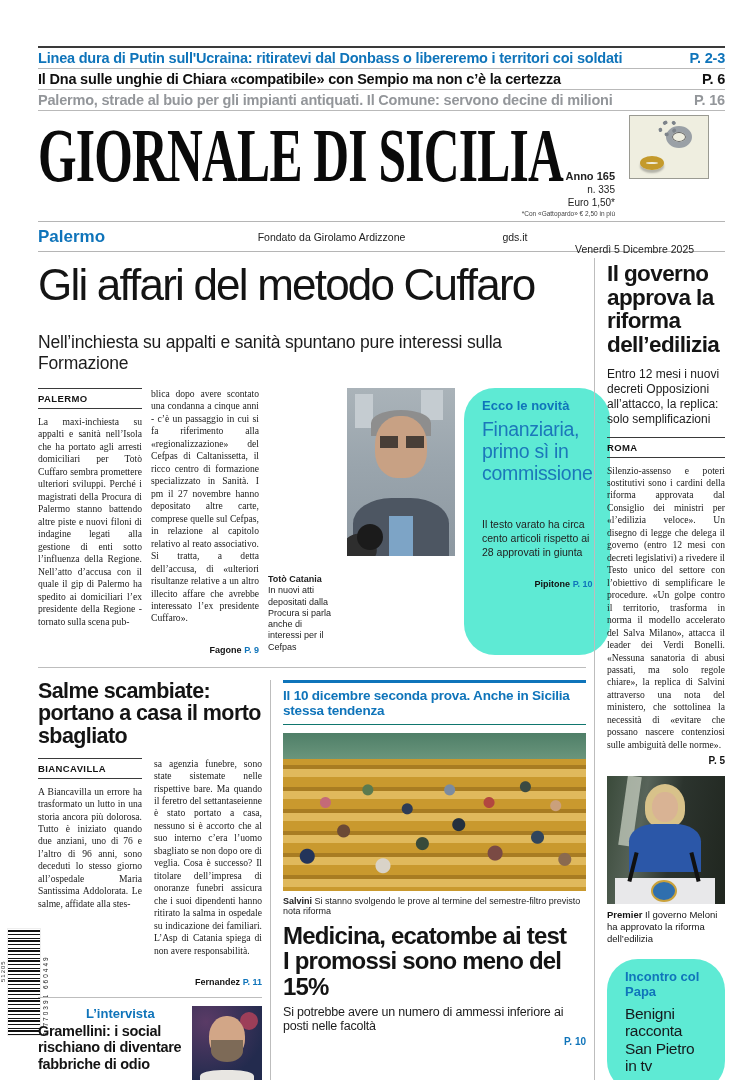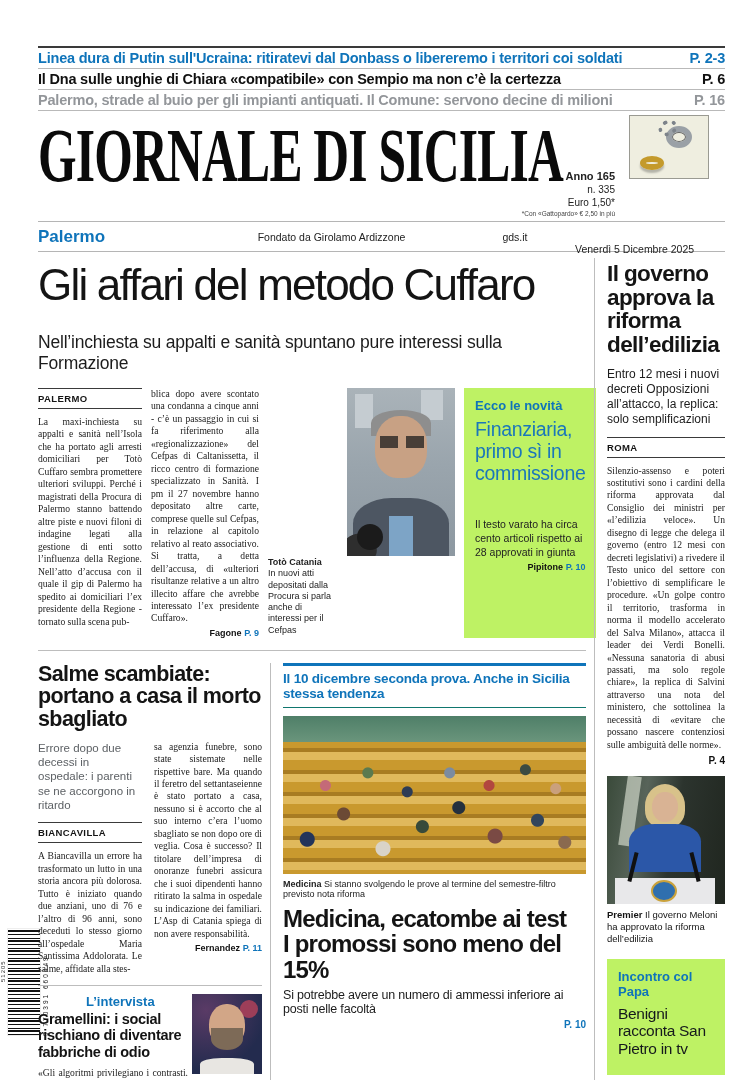--- a/index.html
+++ b/index.html
@@ -47,21 +47,21 @@
   .main { display:grid; grid-template-columns:548px 1fr; margin-top:6px; }
   .right-col { border-left:1px solid #bdbdbd; padding-left:12px; margin-left:8px; }
 
   .lead-headline { font-size:44px; font-weight:normal; letter-spacing:-1.8px; color:#141414; margin:2px 0 22px; }
   .lead-subhead { font-size:17.5px; color:#1c1c1c; letter-spacing:-0.2px; margin-bottom:14px; }
 
   .lead-row { display:grid; grid-template-columns:104px 108px 70px 108px 1fr; column-gap:9px; min-height:168px; }
   .kicker { font-size:9.5px; font-weight:bold; letter-spacing:.4px;
     border-top:1px solid #3a3a3a; border-bottom:1px solid #3a3a3a; padding:4px 0; margin-bottom:7px; }
   .body-serif { font-family:"Liberation Serif", serif; font-size:9.6px; line-height:1.3; text-align:justify; color:#1a1a1a; }
-  .byline { text-align:right; font-size:9px; margin-top:3px; }
+  .byline { text-align:right; font-size:9px; margin-top:20px; }
   .byline .name { font-weight:bold; color:#111; }
   .byline .bp { color:#0f74ba; font-weight:bold; }
 
   .photo-caption { display:flex; flex-direction:column; justify-content:flex-end; font-size:9px; line-height:1.25; color:#222; padding-bottom:2px; }
   .photo-caption .cap-title { font-weight:bold; }
 
   
   .photo-frame { position:relative; overflow:hidden; }
   .cuffaro { height:168px; background:
       linear-gradient(180deg,#aab3b9 0%,#9aa5ad 45%,#8d98a1 100%); }
@@ -69,21 +69,21 @@
   .cuffaro .head { position:absolute; left:28px; top:28px; width:52px; height:62px; background:#c8a184; border-radius:46% 46% 42% 42%; }
   .cuffaro .hair { position:absolute; left:24px; top:22px; width:60px; height:26px; background:#8e8e8e; border-radius:50% 50% 0 0; }
   .cuffaro .glasses { position:absolute; left:33px; top:48px; width:44px; height:12px;
       border-left:18px solid rgba(30,30,30,.75); border-right:18px solid rgba(30,30,30,.75); }
   .cuffaro .jacket { position:absolute; left:6px; bottom:-6px; width:96px; height:64px; background:#4d5662; border-radius:40% 40% 0 0; }
   .cuffaro .shirt { position:absolute; left:42px; bottom:0; width:24px; height:40px; background:#7da4c6; }
   .cuffaro .mic { position:absolute; left:10px; bottom:6px; width:26px; height:26px; background:#1b1b1b; border-radius:50%; }
   .cuffaro .mic2 { position:absolute; left:-4px; bottom:-8px; width:34px; height:30px; background:#2e2e2e; border-radius:50%; transform:rotate(20deg); }
 
   
-  .graybox { background:#bef264; padding:10px 11px; }
+  .graybox { background:#5eead4; padding:10px 18px;border-radius:31px; }
   .box-kicker { color:#0f74ba; font-weight:bold; font-size:13px; margin-bottom:6px; }
   .box-title { color:#1b77ba; font-size:19.5px; line-height:1.12; letter-spacing:-0.3px; margin-bottom:10px; }
   .box-body { font-size:10.5px; line-height:1.3; color:#222; }
   .finanziaria .box-body { margin-top:34px; }
 
   .hr { border:none; border-top:1px solid #bdbdbd; margin:12px 0 0; }
 
   
   .band2 { display:grid; grid-template-columns:224px 1fr; margin-top:0; }
   .center-zone { border-left:1px solid #bdbdbd; padding-left:12px; margin-left:8px; margin-top:12px; }
@@ -249,21 +249,20 @@
           </div>
         </div>
 
         <hr class="hr">
 
         <div class="band2">
           <div class="salme-zone">
             <h2 class="salme-headline">Salme scambiate: portano a casa il morto sbagliato</h2>
             <div class="salme-cols">
               <div>
-                <div class="salme-sub">Errore dopo due decessi in ospedale: i parenti se ne accorgono in ritardo</div>
                 <div class="kicker">BIANCAVILLA</div>
                 <div class="body-serif">A Biancavilla un errore ha trasformato un lutto in una storia ancora più dolorosa. Tutto è iniziato quando due anziani, uno di 76 e l’altro di 96 anni, sono deceduti lo stesso giorno all’ospedale Maria Santissima Addolorata. Le salme, affidate alla stes-</div>
               </div>
               <div>
                 <div class="body-serif">sa agenzia funebre, sono state sistemate nelle rispettive bare. Ma quando il feretro del settantaseienne è stato portato a casa, nessuno si è accorto che al suo interno c’era l’uomo sbagliato se non dopo ore di veglia. Cosa è successo? Il titolare dell’impresa di onoranze funebri assicura che i suoi dipendenti hanno ritirato la salma in ospedale su indicazione dei familiari. L’Asp di Catania spiega di non avere responsabilità.</div>
                 <div class="byline">
                   <span class="name">Fernandez</span>
                   <span class="bp">P. 11</span>
                 </div>
               </div>
@@ -282,39 +281,39 @@
               </div>
             </div>
           </div>
 
           <div class="center-zone">
             <div class="med-kicker">Il 10 dicembre seconda prova. Anche in Sicilia stessa tendenza</div>
             <div class="lecture">
               <div class="wall"></div>
             </div>
             <div class="med-caption">
-              <b>Medicina</b>
+              <b>Salvini</b>
               <span>Si stanno svolgendo le prove al termine del semestre-filtro previsto nota riforma</span>
             </div>
             <h2 class="med-headline">
               <div>Medicina, ecatombe ai test</div>
               <div>I promossi sono meno del 15%</div>
             </h2>
             <div class="med-subhead">Si potrebbe avere un numero di ammessi inferiore ai posti nelle facoltà</div>
             <div class="med-page">P. 10</div>
           </div>
         </div>
       </div>
 
       <div class="right-col">
         <h2 class="rc-headline">Il governo approva la riforma dell’edilizia</h2>
         <div class="rc-subhead">Entro 12 mesi i nuovi decreti Opposizioni all’attacco, la replica: solo semplificazioni</div>
         <div class="kicker">ROMA</div>
         <div class="body-serif">Silenzio-assenso e poteri sostitutivi sono i cardini della riforma approvata dal Consiglio dei ministri per «l’edilizia veloce». Un disegno di legge che delega il governo (entro 12 mesi con decreti legislativi) a rivedere il Testo unico del settore con l’obiettivo di semplificare le procedure. «Un golpe contro il territorio, trasforma in norma il modello accelerato del Salva Milano», attacca il leader dei Verdi Bonelli. «Nessuna sanatoria di abusi passati, ma solo regole chiare», la replica di Salvini attraverso una nota del ministero, che sottolinea la necessità di «evitare che possano nascere contenziosi sulle ambiguità delle norme».</div>
-        <div class="rc-page">P. 4</div>
+        <div class="rc-page">P. 5</div>
         <div class="meloni">
           <div class="flagstripe"></div>
           <div class="hair"></div>
           <div class="face"></div>
           <div class="suit"></div>
           <div class="podium"></div>
           <div class="emblem"></div>
           <div class="micL"></div>
           <div class="micR"></div>
         </div>

